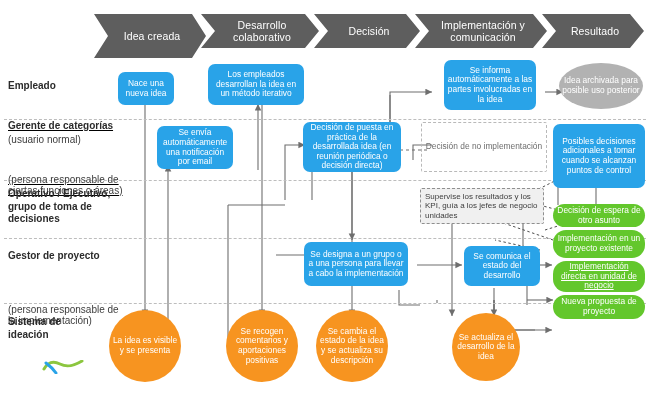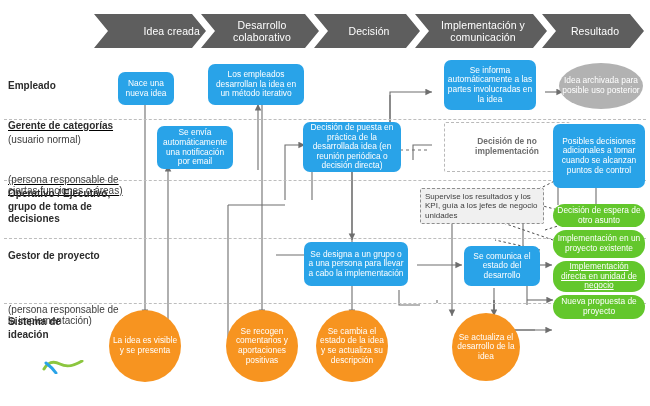--- a/index.html
+++ b/index.html
@@ -144,21 +144,21 @@
     <g stroke="#4d4d4d" stroke-width="1" fill="none" stroke-dasharray="2.5,2.5">
       <path d="M520,200 L566,212" marker-end="url(#ahd)"></path>
       <path d="M480,215 L553,240"></path>
       <path d="M500,250 L505,248"></path>
       <path d="M545,230 L558,226"></path>
       <path d="M525,196 L596,160" marker-end="url(#ahd)"></path>
       <path d="M540,250 L495,240"></path>
     </g>
   </svg>
 
-  <div class="chev first" style="left:94px;top:14px;width:112px;height:34px;justify-content:flex-end;">
+  <div class="chev first" style="left:94px;top:14px;width:112px;height:44px;">
     <span>Idea creada</span>
   </div>
   <div class="chev" style="left:201px;top:14px;width:118px;height:34px;">
     <span>Desarrollo colaborativo</span>
   </div>
   <div class="chev" style="left:314px;top:14px;width:106px;height:34px;">
     <span>Decisión</span>
   </div>
   <div class="chev" style="left:415px;top:14px;width:132px;height:34px;">
     <span>Implementación y comunicación</span>
@@ -203,21 +203,21 @@
   <div class="node grey-oval" style="left:559px;top:63px;width:84px;height:46px;">
     <span>Idea archivada para posible uso posterior</span>
   </div>
 
   <div class="node blue" style="left:157px;top:126px;width:76px;height:43px;">
     <span>Se envía automáticamente una notificación por email</span>
   </div>
   <div class="node blue" style="left:303px;top:122px;width:98px;height:50px;">
     <span>Decisión de puesta en práctica de la desarrollada idea (en reunión periódica o decisión directa)</span>
   </div>
-  <div class="node ghost" style="left:444px;top:122px;width:126px;height:50px;font-weight:bold;">
+  <div class="node ghost" style="left:421px;top:122px;width:126px;height:50px;">
     <span>Decisión de no implementación</span>
   </div>
   <div class="node blue" style="left:553px;top:124px;width:92px;height:64px;">
     <span>Posibles decisiones adicionales a tomar cuando se alcanzan puntos de control</span>
   </div>
 
   <div class="node note" style="left:420px;top:188px;width:124px;height:36px;">
     <span>Supervise los resultados y los KPI, guía a los jefes de negocio unidades</span>
   </div>
 

